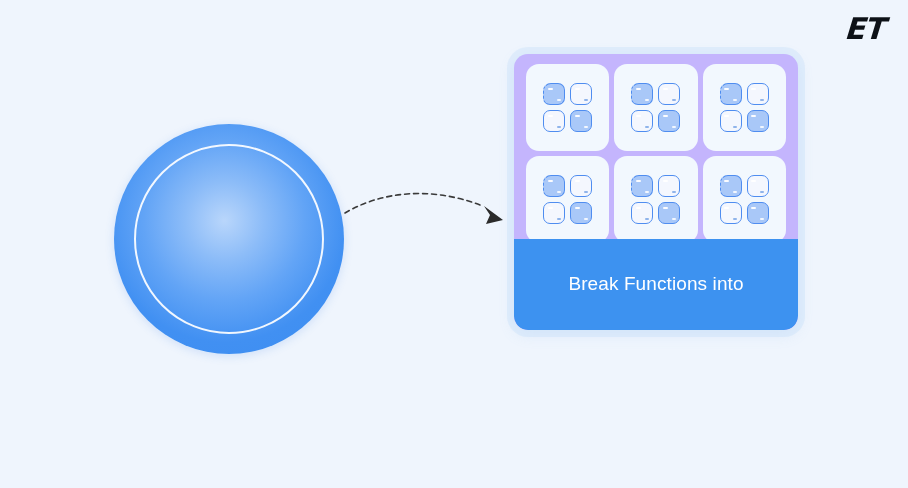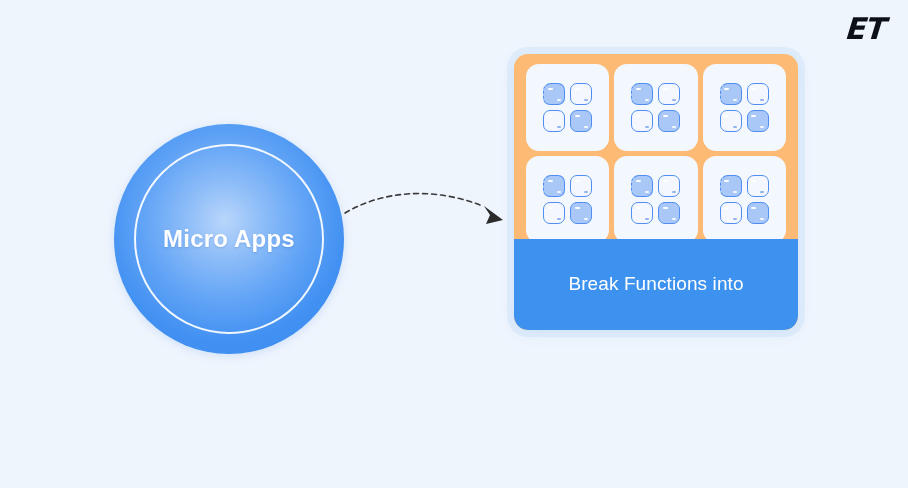--- a/index.html
+++ b/index.html
@@ -86,21 +86,21 @@
     pointer-events: none;
   }
 
   
   .panel {
     position: absolute;
     left: 514px;
     top: 54px;
     width: 284px;
     height: 276px;
-    background: #fdba74;
+    background: #c4b5fd;
     border-radius: 14px;
     box-shadow: 0 0 0 7px rgba(190,220,250,0.30),
                 0 4px 16px rgba(120,170,230,0.16);
     overflow: hidden;
   }
   .panel-grid {
     position: absolute;
     left: 0;
     top: 0;
     right: 0;
@@ -188,21 +188,20 @@
 </style>
 </head>
 <body>
 
 <div class="stage">
 
   <div class="brand-logo">ET</div>
 
   <div class="circle-node">
     <div class="circle-inner-ring"></div>
-    <div class="circle-label">Micro Apps</div>
   </div>
 
   <svg class="arrow-layer" viewBox="0 0 908 488" width="908" height="488" xmlns="http://www.w3.org/2000/svg">
     <path d="M 345 213 C 380 192, 430 186, 480 205" fill="none" stroke="#3a3a3a" stroke-width="1.6" stroke-dasharray="5 4" stroke-linecap="round"></path>
     <path d="M 484 206 L 503 220 L 486 224 L 490 215 Z" fill="#2b2b2b"></path>
   </svg>
 
   <div class="panel">
 
     <div class="panel-grid">

